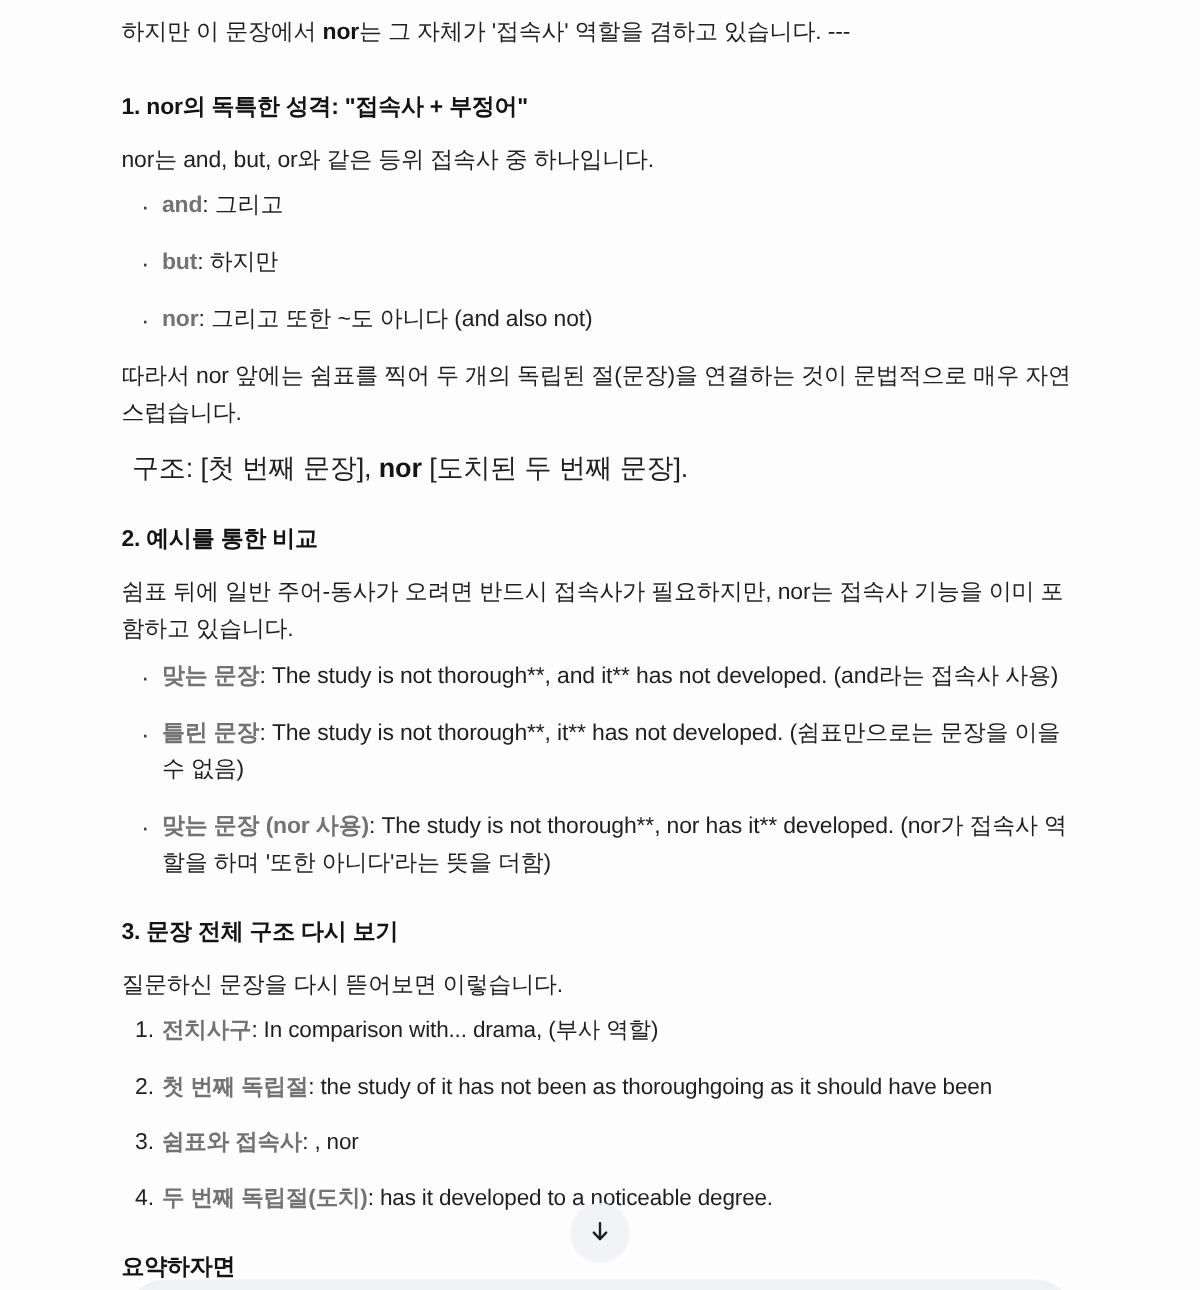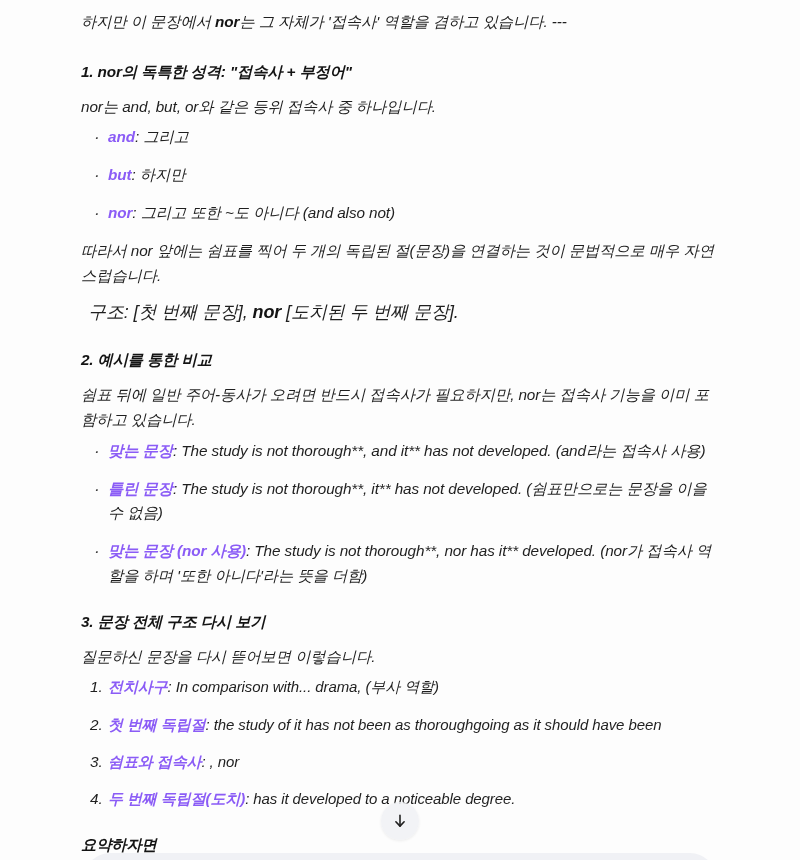--- a/index.html
+++ b/index.html
@@ -8,21 +8,20 @@
     width: 800px; height: 860px;
     background: #fdfdfd;
     font-family: "Liberation Sans", "DejaVu Sans", sans-serif;
     overflow: hidden;
   }
   .viewport {
     position: relative;
     width: 800px; height: 860px;
     background: #fdfdfd;
     overflow: hidden;
-    font-style: italic;
   }
   .response {
     position: absolute;
     top: 0; left: 0;
     width: 800px;
     padding: 10px 82px 0 81px;
   }
   .para {
     color: #1f1f1f;
     font-size: 15.3px;
@@ -88,21 +87,21 @@
   }
   .quote-line {
     color: #1f1f1f;
     font-size: 18px;
     line-height: 1.62;
     margin: 0 0 10px 0;
     padding-left: 7px;
     letter-spacing: -0.1px;
   }
   b, strong { font-weight: bold; color: #141414; }
-  .lead { font-weight: bold; color: #8b5cf6; }
+  .lead { font-weight: bold; color: #737373; }
   .sep { color: #1f1f1f; }
 
   
   .scroll-btn {
     position: absolute;
     left: 381px;
     top: 802px;
     width: 38px; height: 38px;
     border-radius: 50%;
     background: rgba(240,241,245,0.86);

